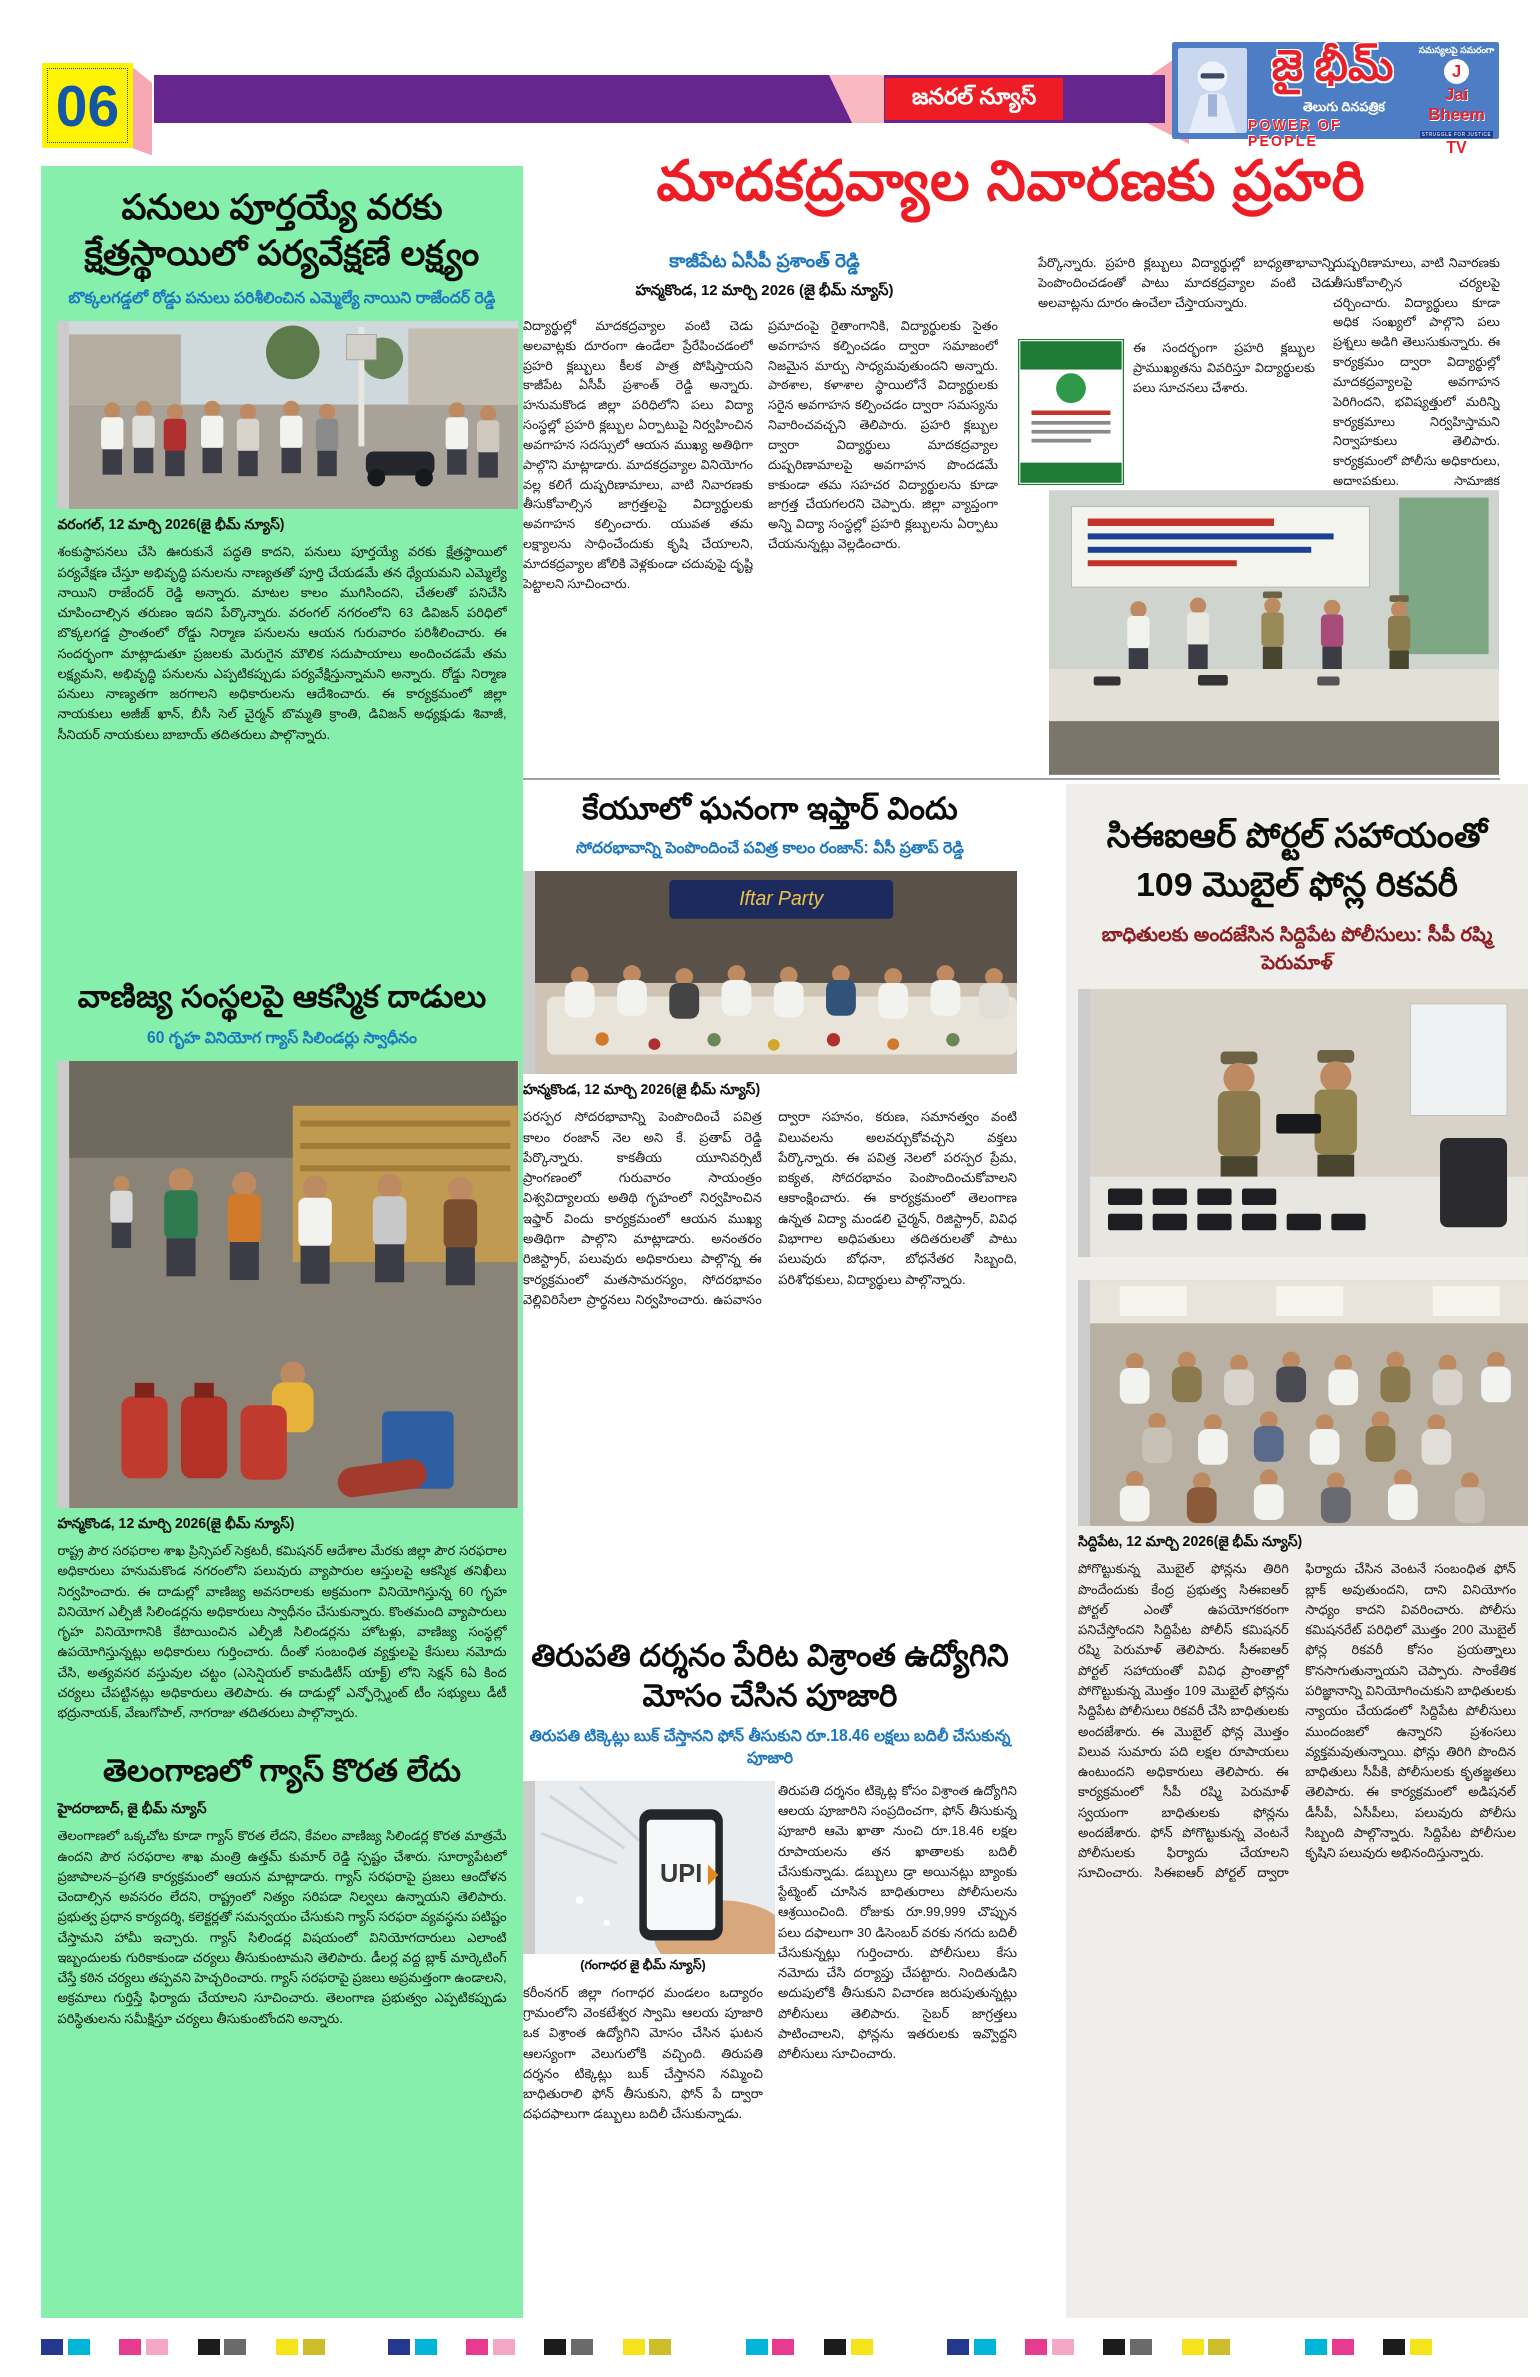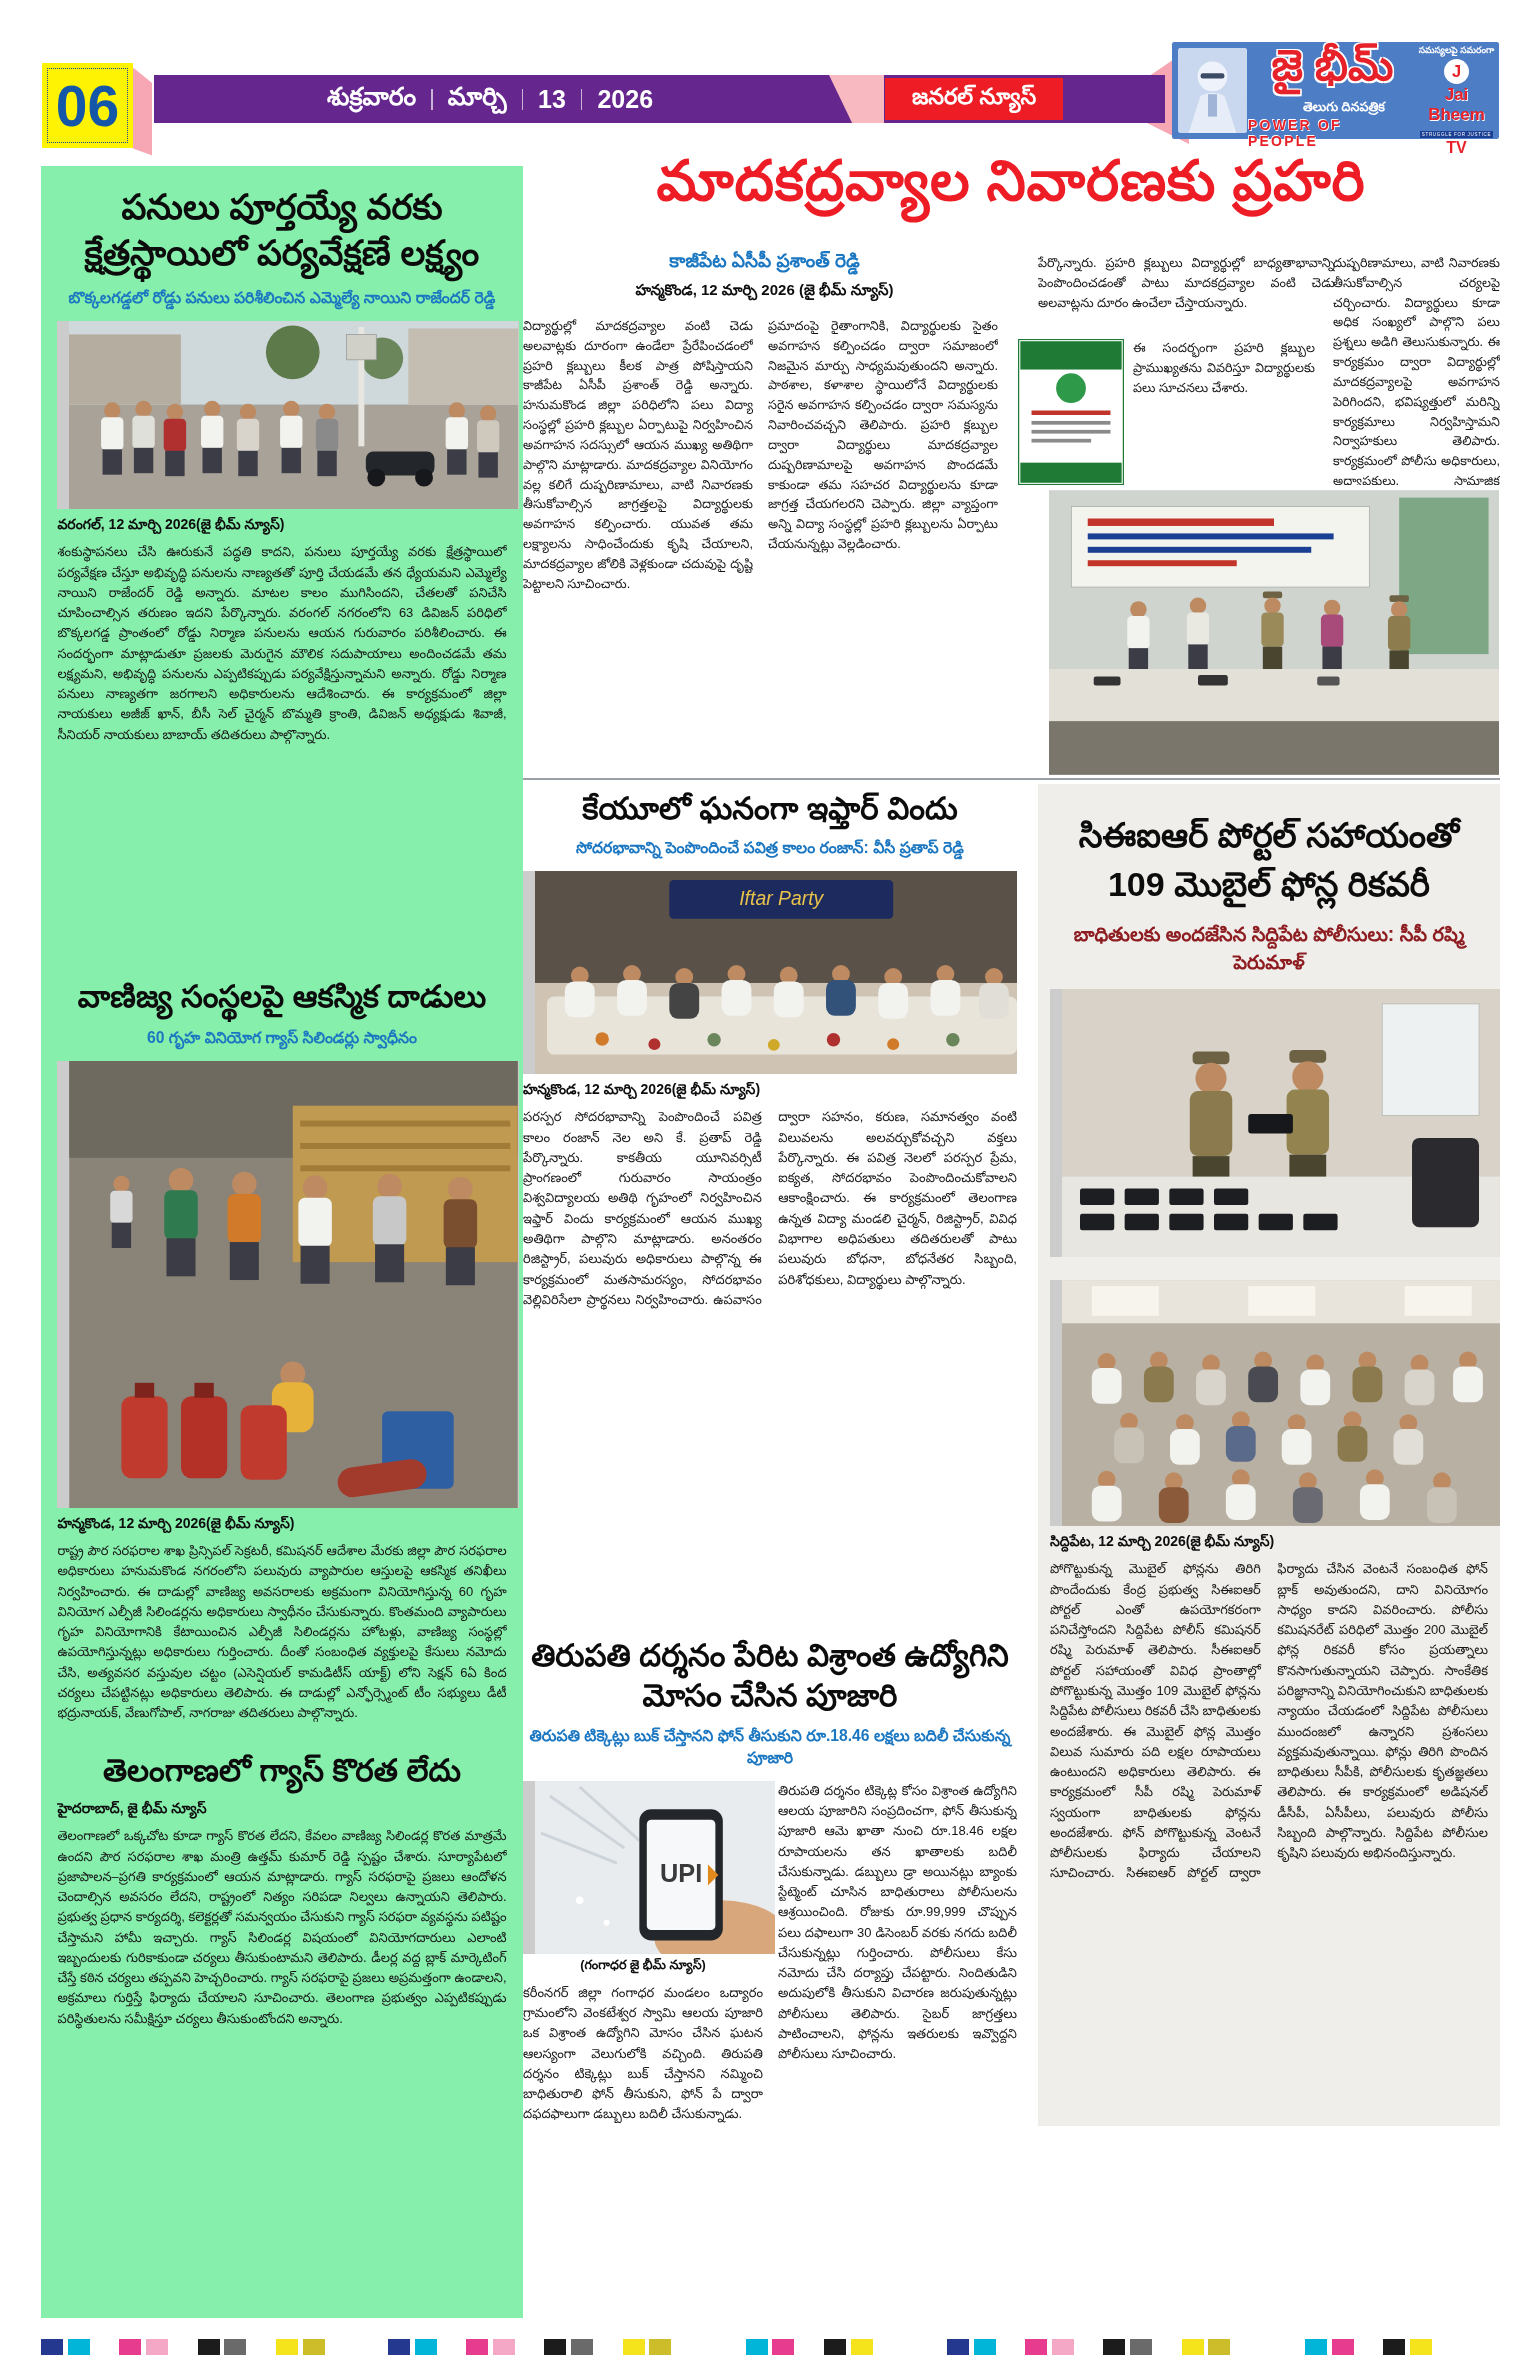--- a/index.html
+++ b/index.html
@@ -66,21 +66,21 @@
   
   .mid1{position:absolute;left:523px;top:784px;width:494px;height:839px;overflow:hidden;}
   .mid2{position:absolute;left:523px;top:1631px;width:494px;height:687px;overflow:hidden;}
   .mid-head{font-size:31px;line-height:1.32;text-align:center;font-weight:800;color:#0c0c0c;margin:4.5px 0 7.5px;}
   .twocol{column-count:2;column-gap:16.4px;}
   .mid2 .cols{display:flex;gap:15px;margin-top:9px;}
   .mid2 .colL{width:240px;flex:none;}
   .mid2 .colR{flex:1;}
   .caption{text-align:center;font-size:12.7px;font-weight:700;margin:4.5px 0 7.5px;color:#0d0d0d;}
   
-  .right1{position:absolute;left:1038px;top:784px;width:462px;height:1342px;background:#efeeea;
+  .right1{position:absolute;left:1066px;top:784px;width:462px;height:1534px;background:#efeeea;
         padding:16.4px 12px;box-sizing:border-box;overflow:hidden;}
   .r-head{font-size:34px;line-height:1.45;text-align:center;font-weight:800;color:#0c0c0c;margin:10.4px 0 3px;}
   .r-body{height:656px;overflow:hidden;}
   
   .regrow{position:absolute;left:0;top:2339px;width:1541px;height:19.4px;}
   .regrow span{position:absolute;top:0;width:22.4px;height:16.4px;display:block;}
   svg{display:block;}
 </style>
 </head>
 <body>
@@ -106,29 +106,20 @@
         </g>
     </defs>
   </svg>
 
   <div class="pageno">
     <div class="extrude"></div>
     <div class="inner">06</div>
   </div>
 
   <div class="datebar">
-    <div class="datetext">
-      <span>శుక్రవారం</span>
-      <span class="sep"></span>
-      <span>మార్చి</span>
-      <span class="sep"></span>
-      <span>13</span>
-      <span class="sep"></span>
-      <span>2026</span>
-    </div>
     <div class="pink-slant"></div>
     <div class="badge">జనరల్ న్యూస్</div>
   </div>
 
   <div class="mast-ribbon"></div>
   <div class="masthead">
     <div class="portrait">
       <svg width="69" height="85" viewBox="0 0 92 114">
         <rect width="92" height="114" fill="#c9d8ef"></rect>
         <circle cx="46" cy="38" r="20" fill="#eef3fb"></circle>

